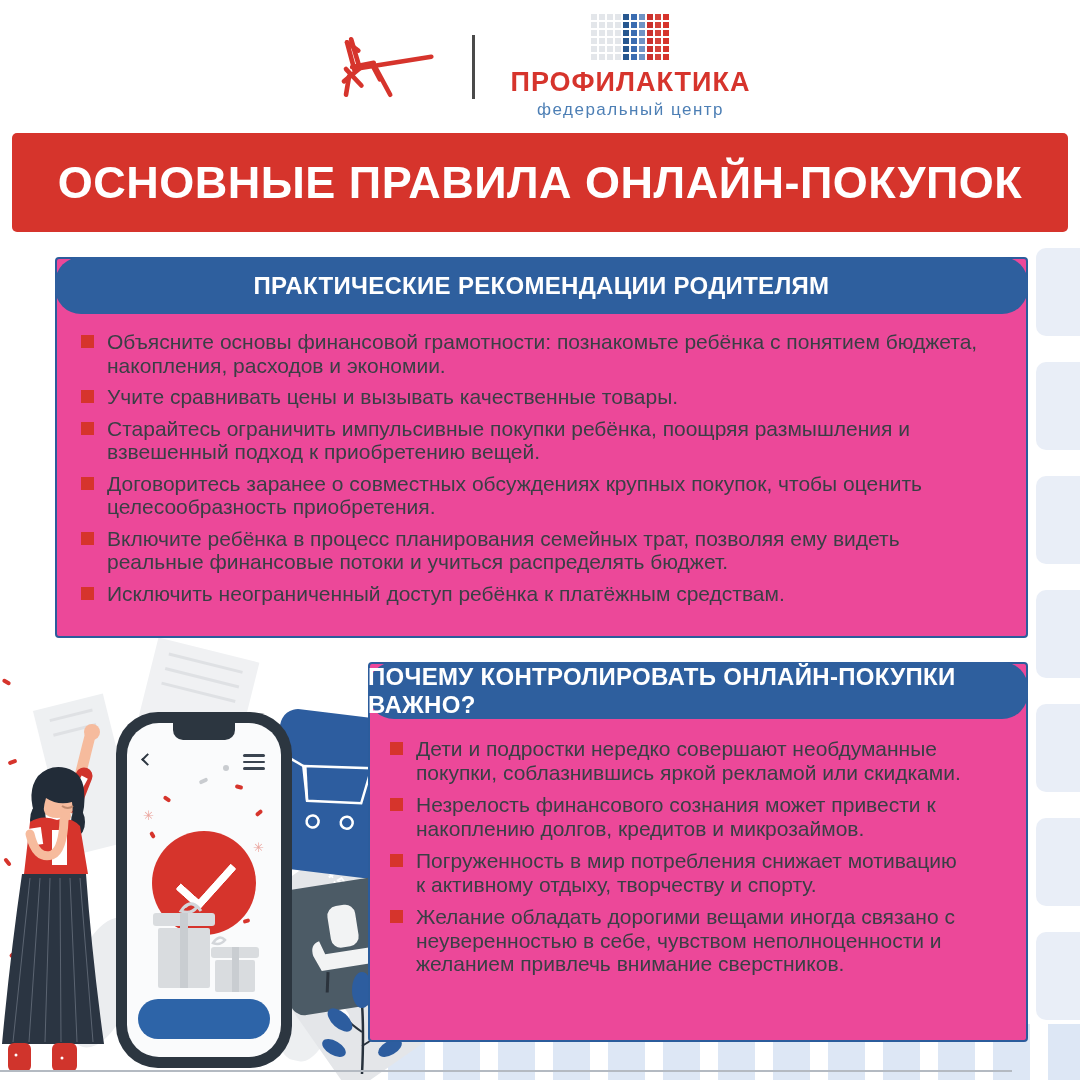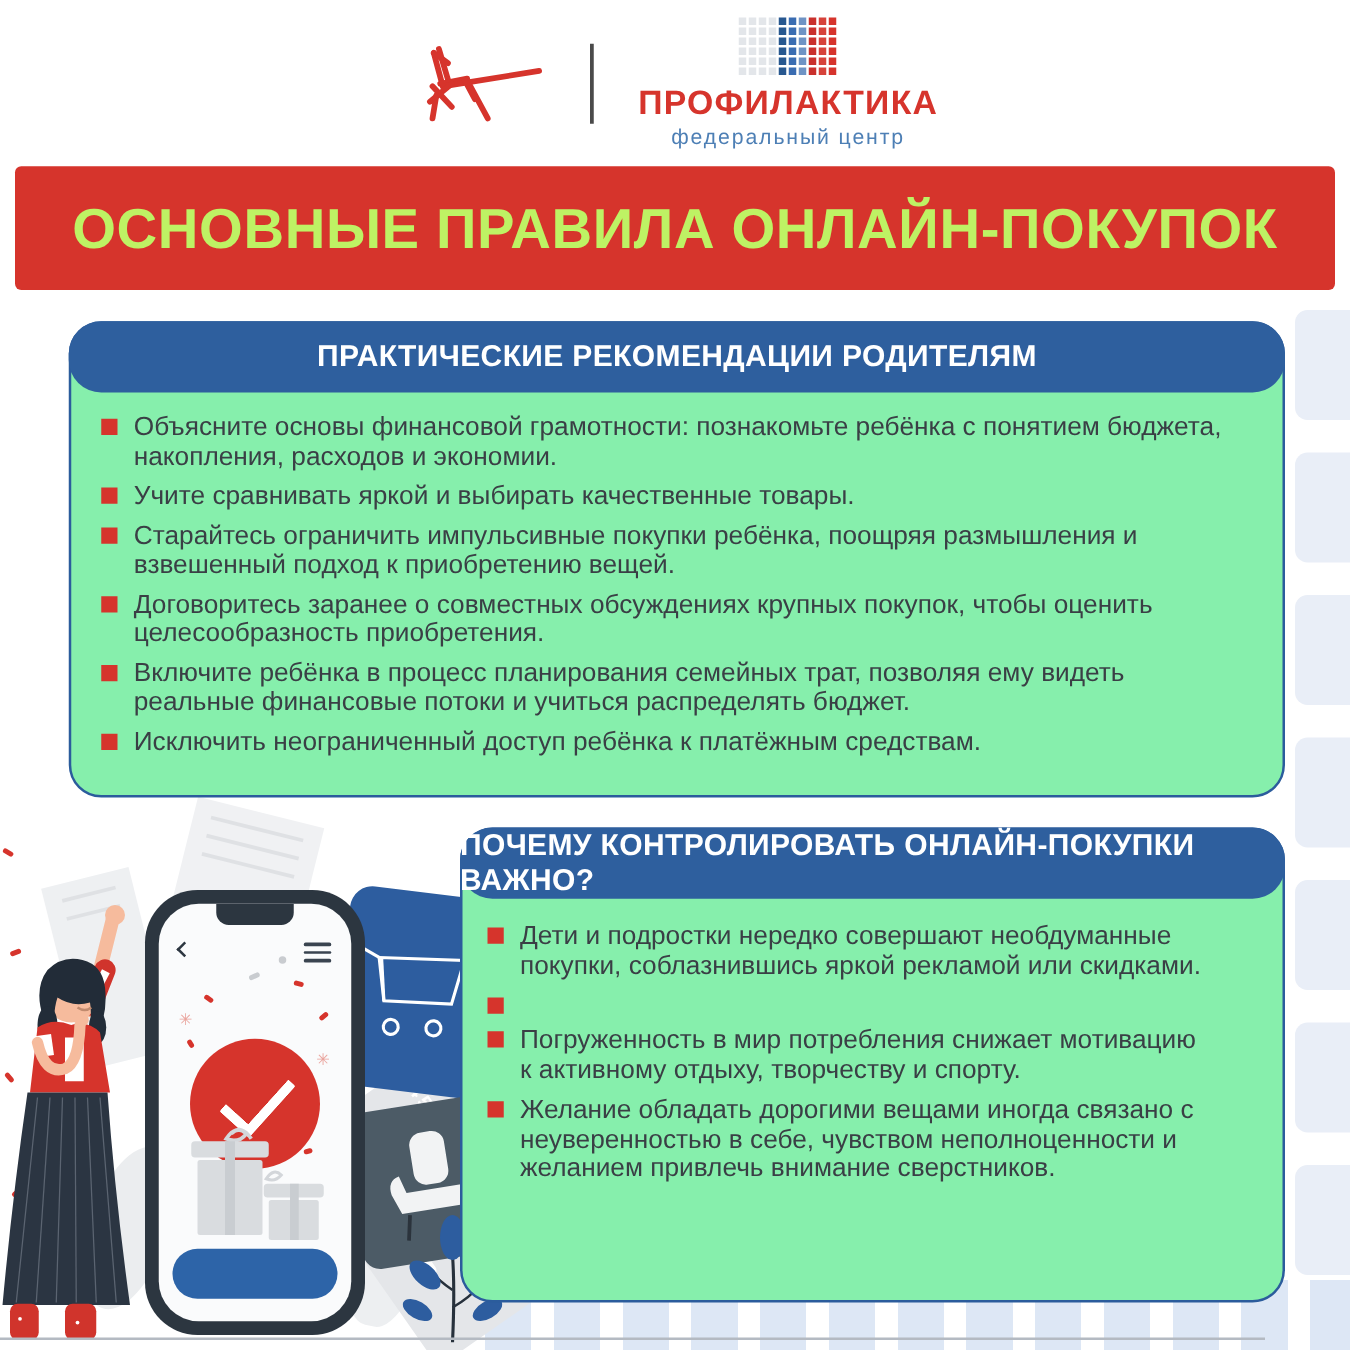--- a/index.html
+++ b/index.html
@@ -13,21 +13,21 @@
   .logo-divider { width:3px; height:64px; background:#4a4a4a; }
   .brand-block { display:flex; flex-direction:column; align-items:center; }
   .mosaic-grid { display:grid; grid-template-columns:repeat(10, 6px); grid-auto-rows:6px; gap:2px; margin-bottom:7px; }
   .mosaic-grid span { display:block; width:6px; height:6px; }
   .brand-name { color:#d6342c; font-weight:800; font-size:27px; letter-spacing:1px; }
   .brand-sub  { color:#4d7fb5; font-size:17px; letter-spacing:1.5px; margin-top:2px; }
 
   
   .banner { position:absolute; left:12px; right:12px; top:133px; height:99px; background:#d6342c;
             border-radius:5px; display:flex; align-items:center; justify-content:center; z-index:20; }
-  .banner-title { color:#bef264; font-size:45px; font-weight:800; letter-spacing:.5px; }
+  .banner-title { color:#ffffff; font-size:45px; font-weight:800; letter-spacing:.5px; }
 
   
   .right-blocks { position:absolute; right:0; top:248px; width:44px; height:832px; overflow:hidden;
                   display:flex; flex-direction:column; gap:26px; z-index:0; }
   .right-blocks span { display:block; width:44px; height:88px; background:#e9eef7; border-radius:10px 0 0 10px; flex:none; }
   .bottom-stripes { position:absolute; left:388px; right:0; top:1024px; height:56px; z-index:0;
                     background:repeating-linear-gradient(90deg, #dde7f5 0 37px, #ffffff 37px 55px); }
   .ground-line { position:absolute; left:0; top:1070px; width:1012px; height:2px; background:#b4bac2; z-index:5; }
 
   
@@ -77,21 +77,21 @@
   .cf { position:absolute; border-radius:2px; }
   .cf.red { background:#d6342c; } .cf.gray { background:#c9ccd0; }
   .cf.star { background:none; color:#eaa49d; font-size:13px; line-height:1; }
   .gifts { position:absolute; left:50%; bottom:64px; transform:translateX(-50%); }
   .screen-button { position:absolute; left:50%; bottom:18px; transform:translateX(-50%); width:132px; height:40px;
                    background:#2d64a8; border-radius:20px; }
 
   .plant { position:absolute; left:322px; top:962px; z-index:4; }
 
   
-  .card { position:absolute; background:#86efac; border:2px solid #2b5c9c; border-radius:26px; z-index:10; }
+  .card { position:absolute; background:#ec4899; border:2px solid #2b5c9c; border-radius:4px; z-index:10; }
   .card-header { position:absolute; left:-2px; right:-2px; top:-2px; height:57px; background:#2e5f9e;
                  border-radius:26px; display:flex; align-items:center; justify-content:center; }
   .card-header span { color:#ffffff; font-size:24px; font-weight:800; letter-spacing:.3px; }
   .card-body { position:absolute; left:0; right:0; top:57px; bottom:0; }
   .card1 { left:55px; top:257px; width:973px; height:381px; }
   .card1 .card-body { padding:14px 24px 8px 24px; }
   .card2 { left:368px; top:662px; width:660px; height:380px; }
   .card2 .card-body { padding:16px 20px 8px 20px; }
   ul.items { list-style:none; }
   .item { display:flex; margin-bottom:8px; }
@@ -328,21 +328,21 @@
     <div class="card-body">
       <ul class="items">
 
           <li class="item">
             <span class="marker"></span>
             <span class="item-text">Объясните основы финансовой грамотности: познакомьте ребёнка с понятием бюджета, накопления, расходов и экономии.</span>
           </li>
 
           <li class="item">
             <span class="marker"></span>
-            <span class="item-text">Учите сравнивать яркой и выбирать качественные товары.</span>
+            <span class="item-text">Учите сравнивать цены и вызывать качественные товары.</span>
           </li>
 
 
           <li class="item">
             <span class="marker"></span>
             <span class="item-text">Старайтесь ограничить импульсивные покупки ребёнка, поощряя размышления и взвешенный подход к приобретению вещей.</span>
           </li>
 
           <li class="item">
             <span class="marker"></span>
@@ -369,20 +369,21 @@
     <div class="card-body">
       <ul class="items">
 
           <li class="item">
             <span class="marker"></span>
             <span class="item-text">Дети и подростки нередко совершают необдуманные покупки, соблазнившись яркой рекламой или скидками.</span>
           </li>
 
           <li class="item">
             <span class="marker"></span>
+            <span class="item-text">Незрелость финансового сознания может привести к накоплению долгов, кредитов и микрозаймов.</span>
           </li>
 
           <li class="item">
             <span class="marker"></span>
             <span class="item-text">Погруженность в мир потребления снижает мотивацию к активному отдыху, творчеству и спорту.</span>
           </li>
 
 
           <li class="item">
             <span class="marker"></span>

